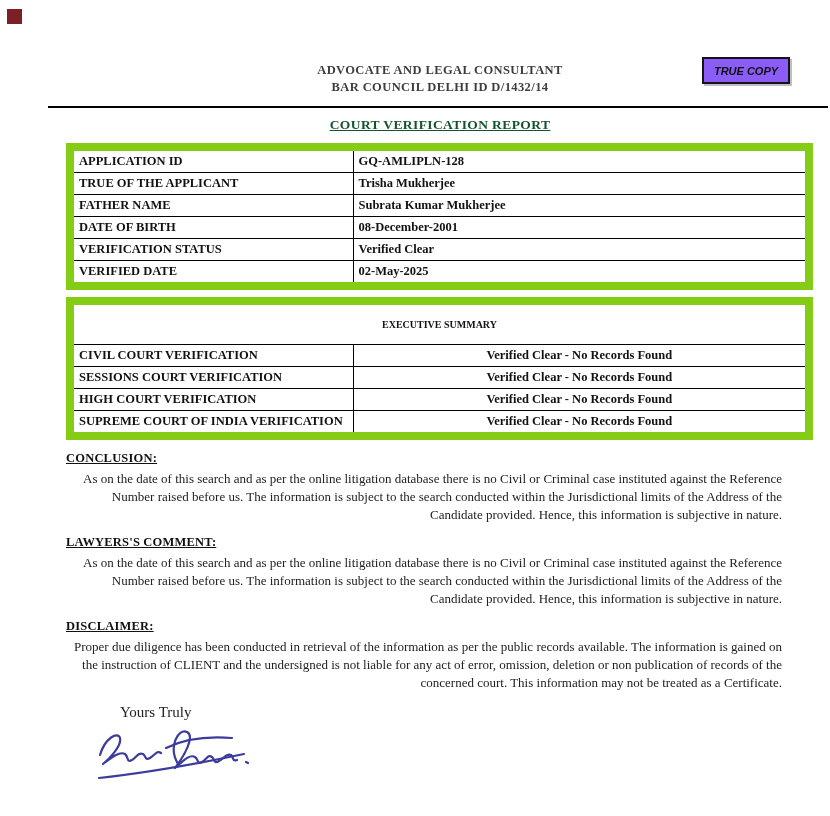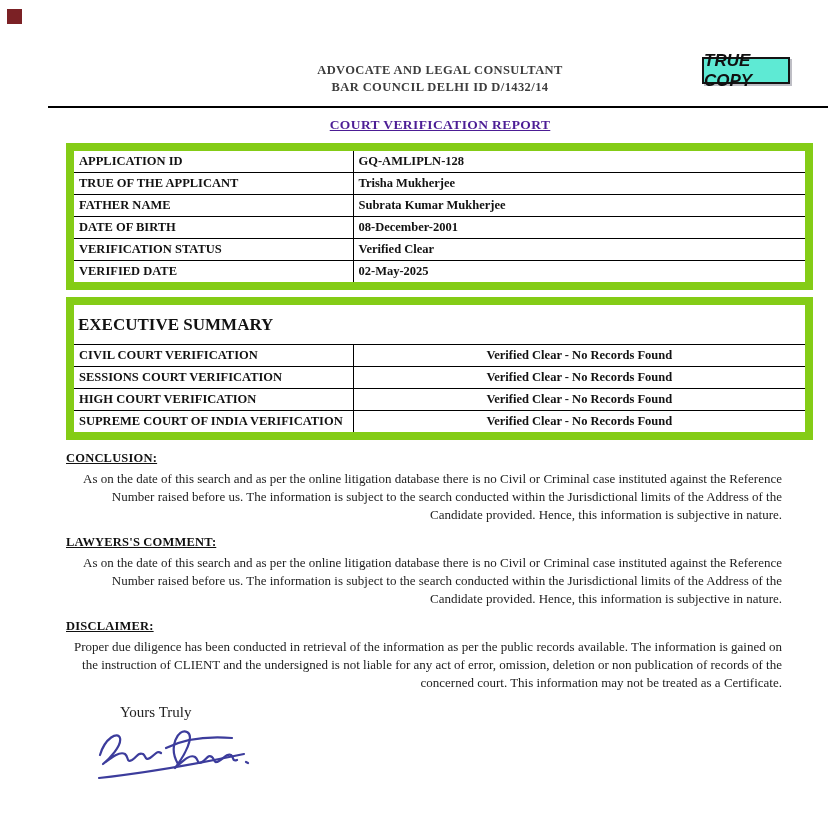--- a/index.html
+++ b/index.html
@@ -25,53 +25,53 @@
     letter-spacing:0.4px;
   }
   .stamp {
     position:absolute; top:57px; right:40px;
     width:88px; height:27px;
     border:2px solid #141414;
     box-shadow:2px 2px 0 rgba(70,70,90,0.35);
     display:flex; align-items:center; justify-content:center;
     font-family:"Liberation Sans", sans-serif;
     font-weight:bold; font-style:italic;
-    font-size:17px; color:#101010;
-    background:#5eead4;
+    font-size:11px; color:#101010;
+    background:#8b5cf6;
   }
   .rule {
     margin:10px 0 0 48px; width:780px;
     border-top:2px solid #000;
   }
   .doc-title {
     margin-top:9px; margin-left:50px; width:780px;
     text-align:center;
     font-size:13.5px; font-weight:bold;
     text-decoration:underline;
     letter-spacing:0.4px;
-    color:#4c1d95;
+    color:#14532d;
   }
   .content { margin-left:66px; width:747px; }
   table.grid {
     border-collapse:collapse;
     width:747px;
     border:8px solid #84cc16;
   }
   table.grid td, table.grid th {
     border:1px solid #000;
     font-size:12.5px; font-weight:bold;
     padding:3px 5px; line-height:15px;
     color:#121212;
     vertical-align:top;
     text-align:left;
   }
   table.grid td.label { width:283px; }
   .t1 { margin-top:10px; }
   .t2 { margin-top:7px; }
-  .t2 th.band { font-size:17px; padding:12px 4px; }
+  .t2 th.band { text-align:center; font-size:10px; padding:12px 4px; }
   .t2 td { padding:2px 5px; }
   .t2 td.val { text-align:center; }
   .section { margin-top:11px; }
   .section h3 {
     font-size:12.5px; font-weight:bold;
     text-decoration:underline;
     color:#111; letter-spacing:0.2px;
   }
   .section p {
     margin-top:4px;

